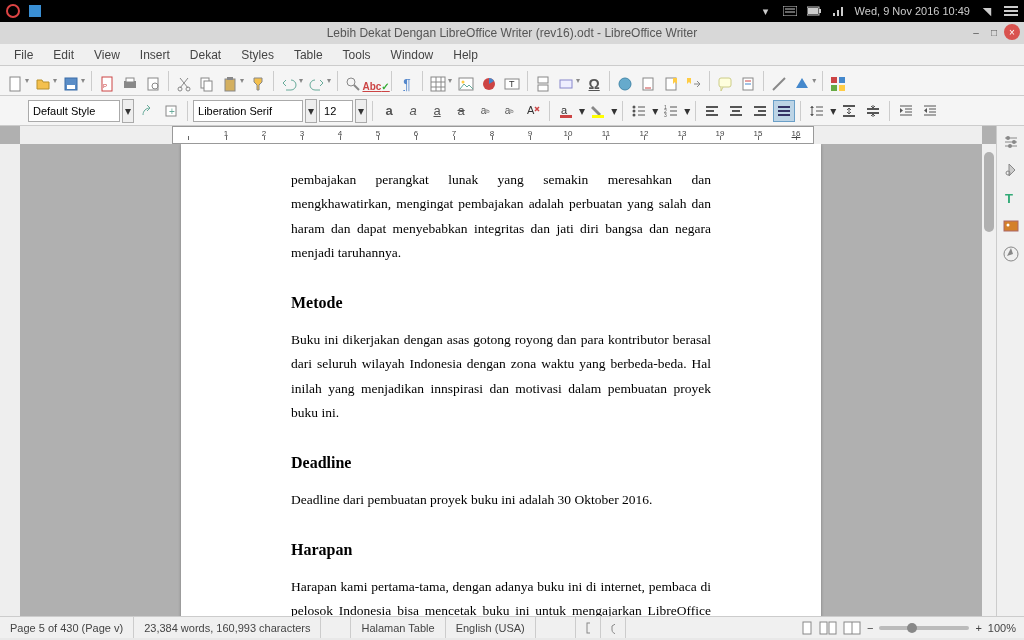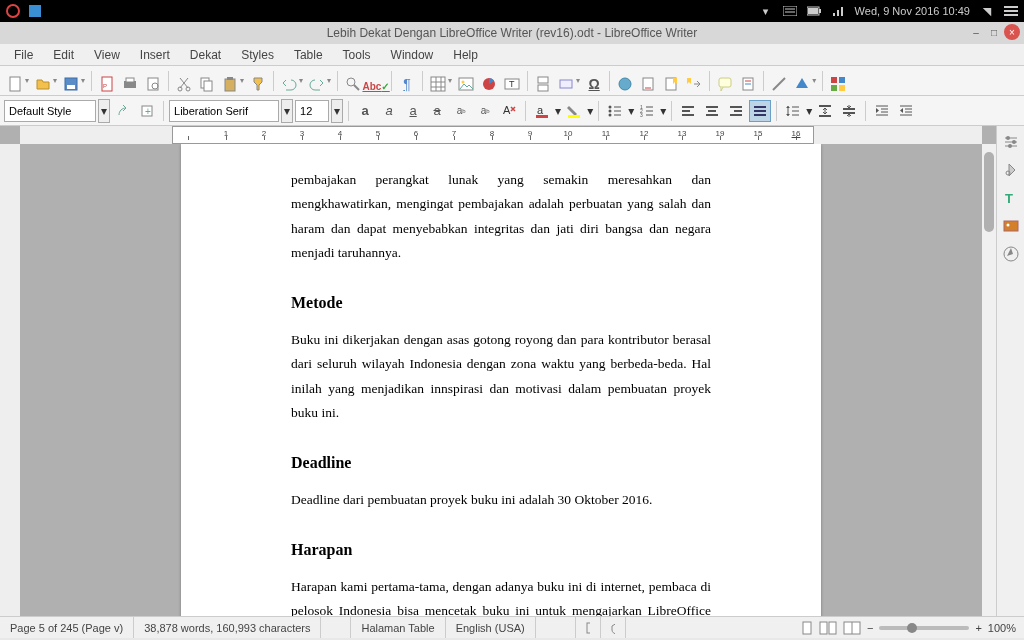--- a/index.html
+++ b/index.html
@@ -307,21 +307,21 @@
       <svg width="16" height="16">
         <rect x="1" y="1" width="6" height="6" fill="#c44"></rect>
         <rect x="9" y="1" width="6" height="6" fill="#48c"></rect>
         <rect x="1" y="9" width="6" height="6" fill="#6a4"></rect>
         <rect x="9" y="9" width="6" height="6" fill="#fc4"></rect>
       </svg>
     </span>
 </div>
 
 <div class="format-bar">
-  <input type="text" style="width: 92px;" value="Default Style">
+  <input type="text" style="width: 92px; margin-left: 24px;" value="Default Style">
     <span class="dd" style="border:1px solid #aaa;padding:4px 2px;background:#eee">▾</span>
   <span class="tb">
       <svg width="16" height="16">
         <path d="M4 12c0-4 3-7 7-7M8 2l3 3-3 3" stroke="#6a9" fill="none"></path>
       </svg>
     </span>
   <span class="tb">
       <svg width="16" height="16">
         <rect x="3" y="3" width="10" height="10" fill="#fff" stroke="#888"></rect>
         <text x="6" y="12" font-size="10" fill="#6a9">+</text>
@@ -546,22 +546,22 @@
     <span class="sb">
         <svg width="16" height="16">
           <circle cx="8" cy="8" r="7" fill="none" stroke="#888"></circle>
           <path d="M8 2l2 6-6 2z" fill="#888"></path>
         </svg>
       </span>
   </div>
 </div>
 
 <div class="status-bar">
-  <div>Page 5 of 245 (Page v)</div>
-  <div>38,878 words, 160,993 characters</div>
+  <div>Page 5 of 430 (Page v)</div>
+  <div>23,384 words, 160,993 characters</div>
   <div style="width:30px"></div>
   <div>Halaman Table</div>
   <div>English (USA)</div>
   <div style="width:40px"></div>
   <div style="width:25px">
       <svg width="12" height="12">
         <rect x="1" y="1" width="10" height="10" fill="none" stroke="#888"></rect>
       </svg>
     </div>
   <div style="width:25px">

